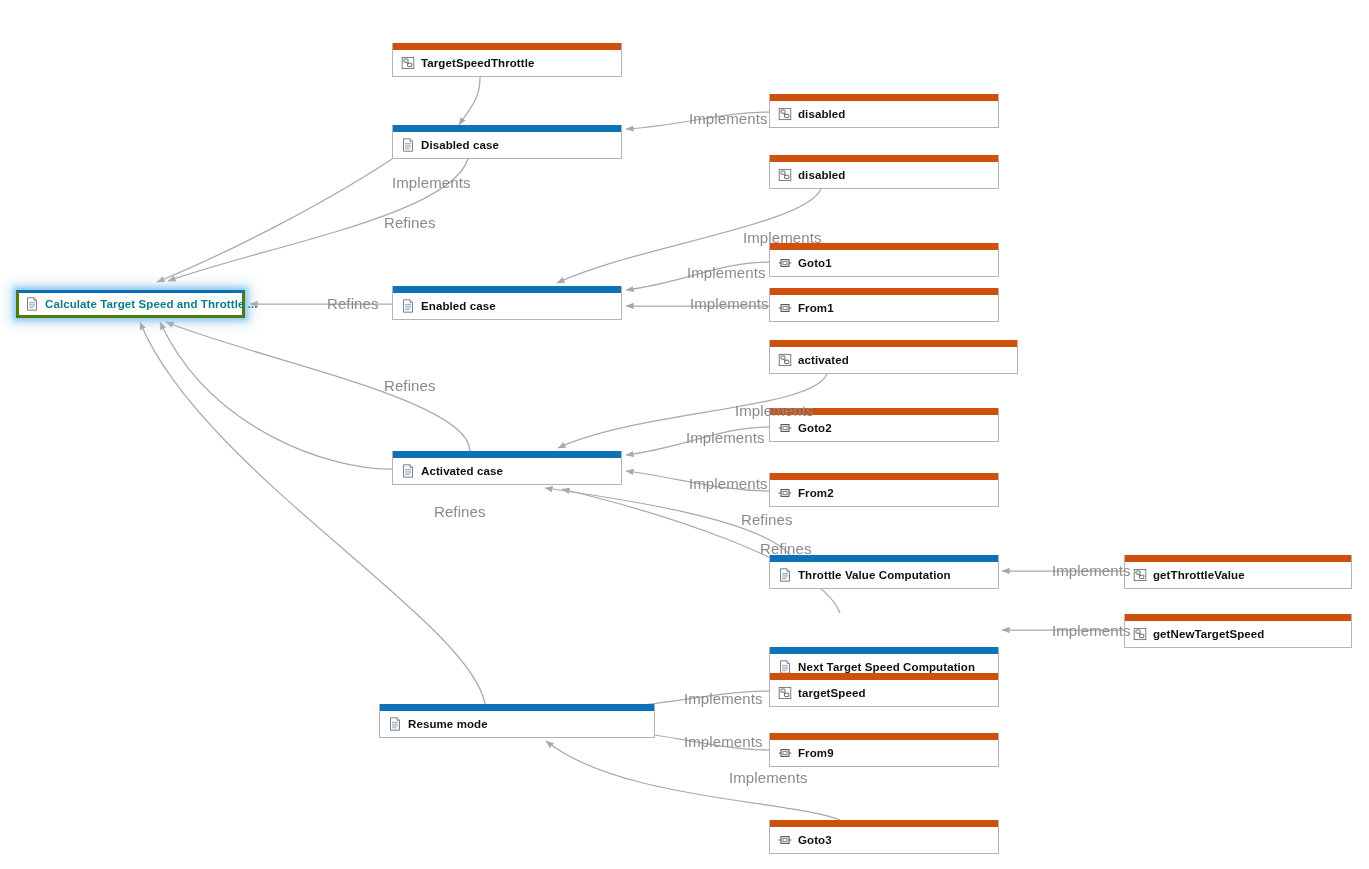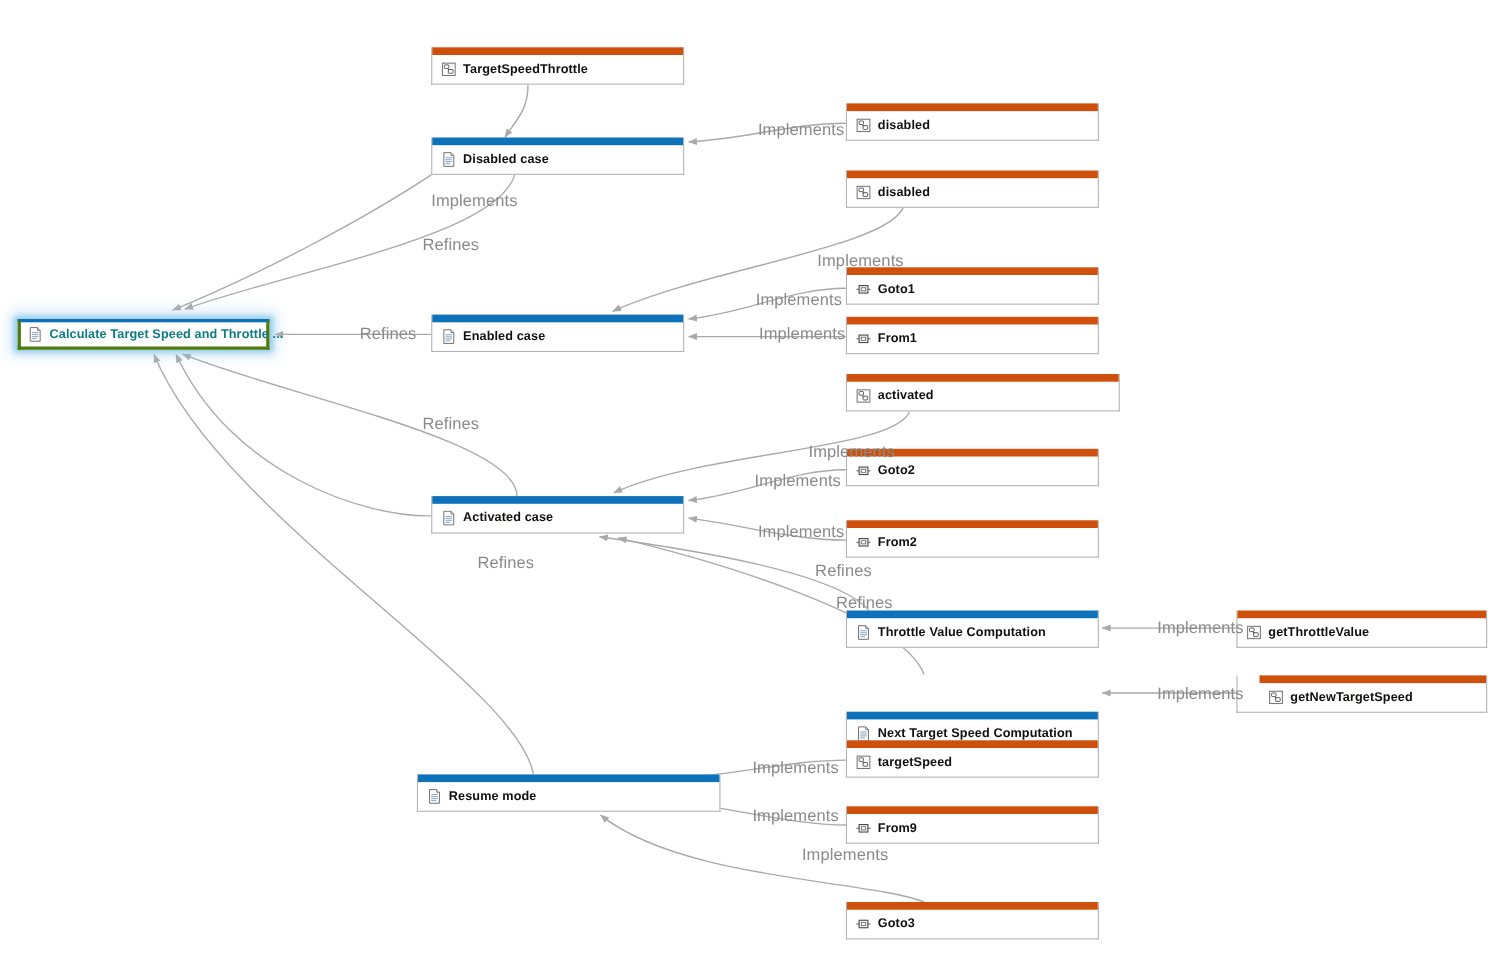--- a/index.html
+++ b/index.html
@@ -430,21 +430,21 @@
               <rect x="1.2" y="1.4" width="11.6" height="11.2" fill="#fdfdfd" stroke="#6f6f6f" stroke-width="0.9"></rect>
               <rect x="3.0" y="3.0" width="4.0" height="3.2" rx="0.6" fill="#ffffff" stroke="#545454" stroke-width="0.85"></rect>
               <rect x="6.6" y="7.2" width="4.2" height="3.4" rx="0.6" fill="#ffffff" stroke="#545454" stroke-width="0.85"></rect>
               <path d="M6.0 6.3 L7.1 7.6" stroke="#545454" stroke-width="0.85"></path>
               <path d="M6.4 7.6 L7.4 7.6 L7.4 6.7" fill="none" stroke="#545454" stroke-width="0.8"></path>
             </svg>
           </span>
           <span class="label">getThrottleValue</span>
         </div>
       </div>
-      <div class="node orange" style="left: 1124px; top: 614px; width: 228px; height: 34px; padding-left: 20px;">
+      <div class="node orange" style="left: 1124px; top: 614px; width: 228px; height: 34px;">
         <span class="hdr"></span>
         <div class="body">
           <span class="ico">
             <svg width="14" height="14" viewBox="0 0 14 14">
               <rect x="1.2" y="1.4" width="11.6" height="11.2" fill="#fdfdfd" stroke="#6f6f6f" stroke-width="0.9"></rect>
               <rect x="3.0" y="3.0" width="4.0" height="3.2" rx="0.6" fill="#ffffff" stroke="#545454" stroke-width="0.85"></rect>
               <rect x="6.6" y="7.2" width="4.2" height="3.4" rx="0.6" fill="#ffffff" stroke="#545454" stroke-width="0.85"></rect>
               <path d="M6.0 6.3 L7.1 7.6" stroke="#545454" stroke-width="0.85"></path>
               <path d="M6.4 7.6 L7.4 7.6 L7.4 6.7" fill="none" stroke="#545454" stroke-width="0.8"></path>
             </svg>

